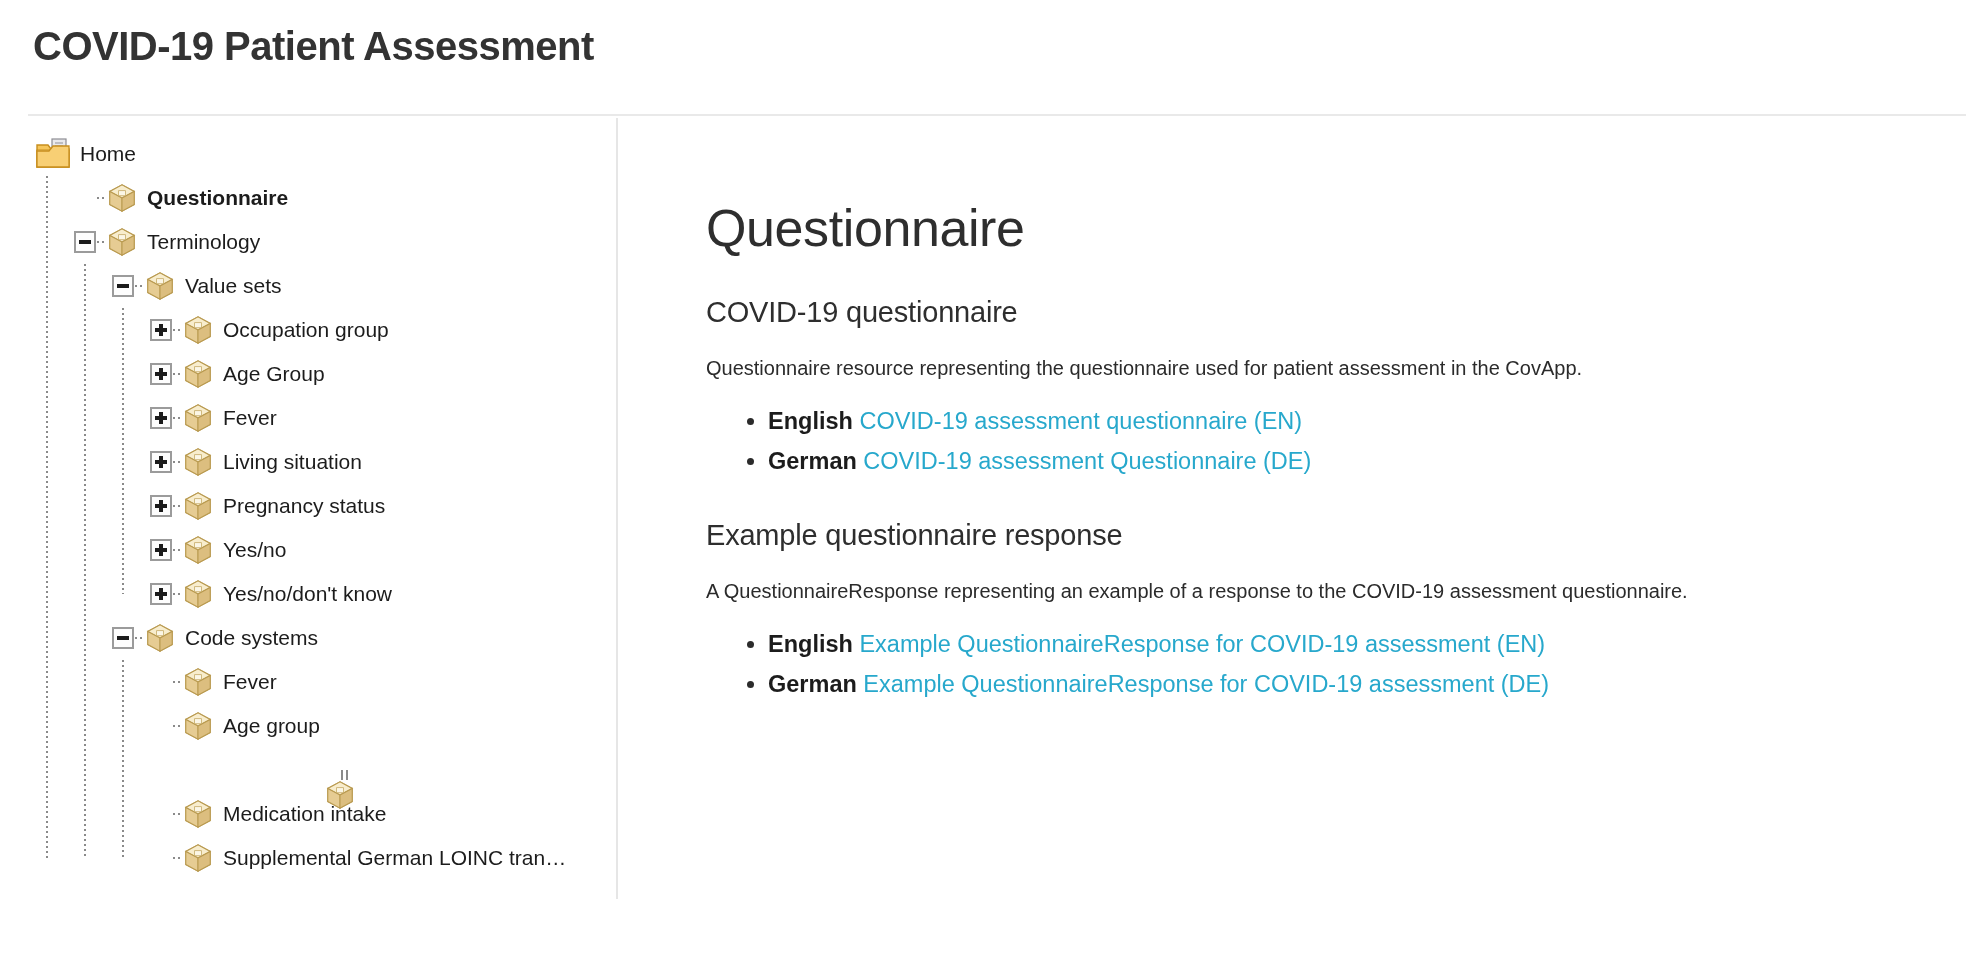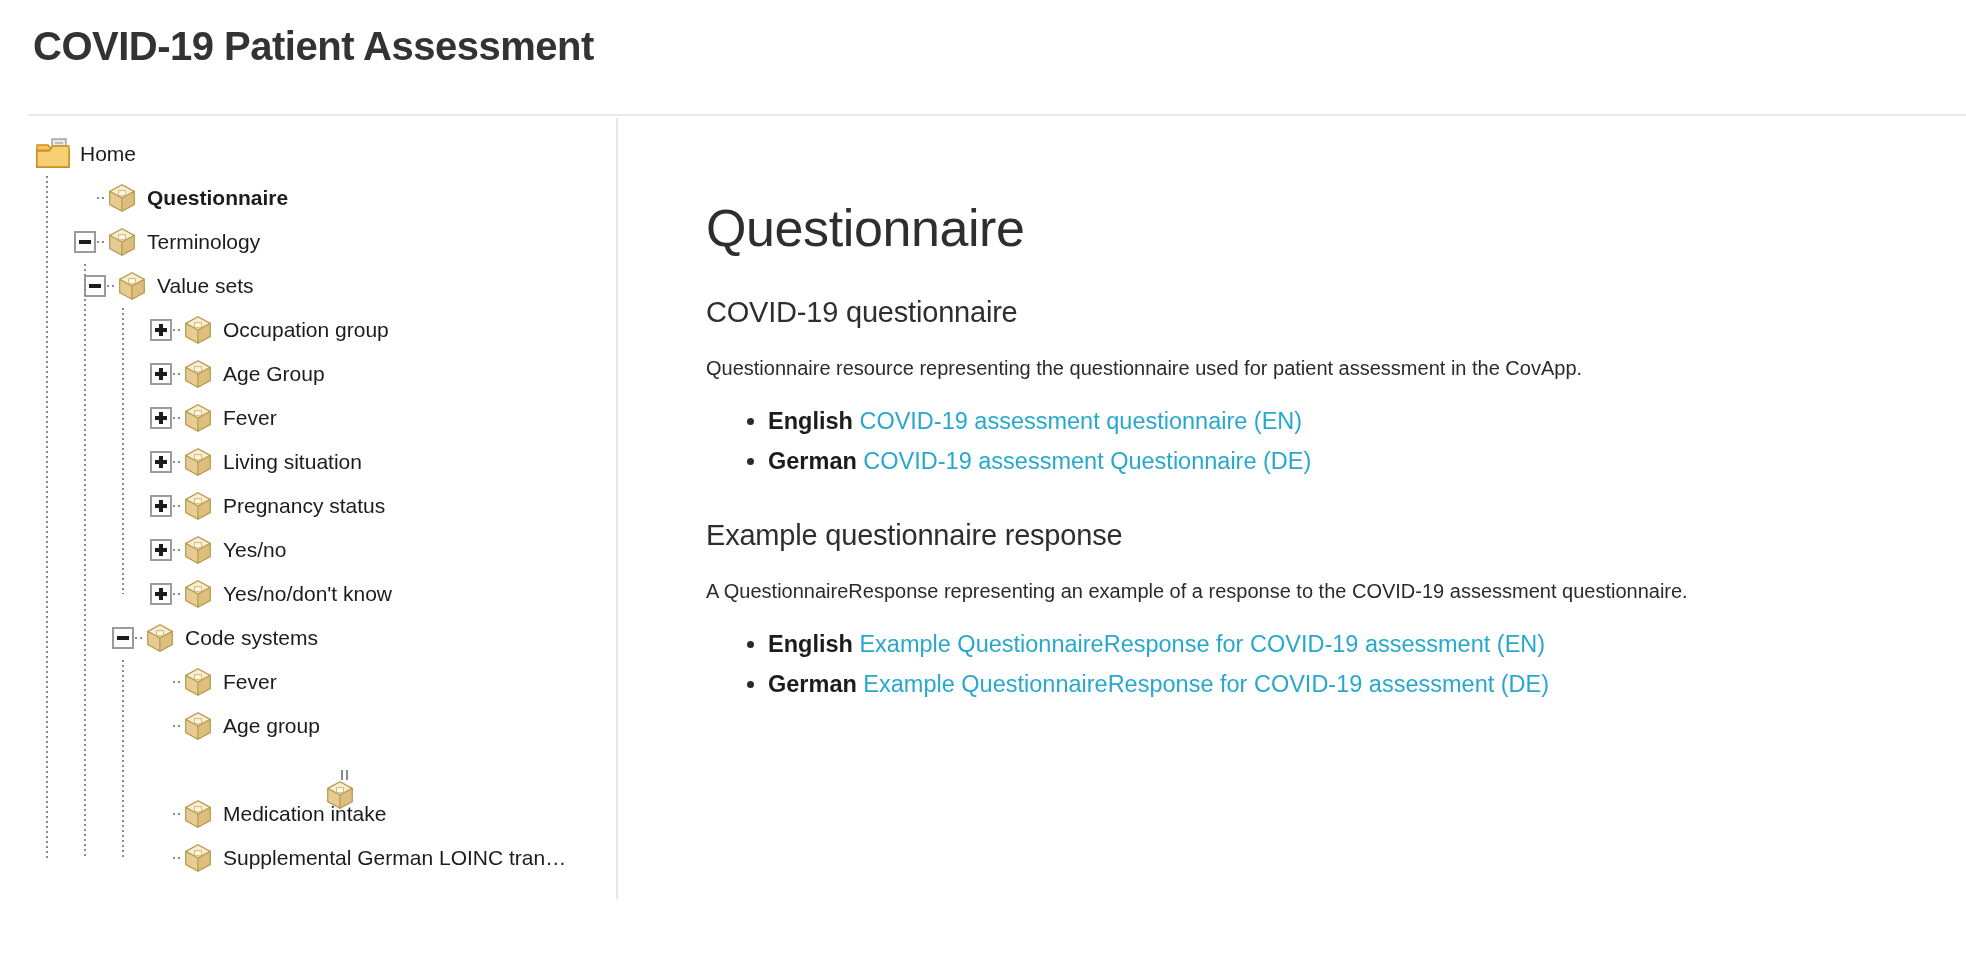--- a/index.html
+++ b/index.html
@@ -220,21 +220,21 @@
               <polygon points="16,2 29,9 29,23 16,30 3,23 3,9" fill="#efd9a4" stroke="#b99a50" stroke-width="1.3"></polygon>
               <polygon points="16,2 29,9 16,16 3,9" fill="#f8edcd" stroke="#b99a50" stroke-width="1.1"></polygon>
               <polygon points="3,9 16,16 16,30 3,23" fill="#e6cc93" stroke="#b99a50" stroke-width="1.1"></polygon>
               <polygon points="16,16 29,9 29,23 16,30" fill="#dcbe7f" stroke="#b99a50" stroke-width="1.1"></polygon>
               <rect x="12.4" y="8.2" width="7.2" height="5.4" fill="#fbf6e6" stroke="#c2a660" stroke-width="0.8"></rect>
             </svg></span>
           <span class="tree-label">Terminology</span>
         </div>
       </div>
       <div class="tree-row">
-        <div class="row-inner" style="padding-left: 84px; text-align: center;">
+        <div class="row-inner" style="padding-left: 112px; text-align: center;">
           <span class="expander"></span>
           <span class="elbow"></span>
           <span class="pkg-icon"><svg viewBox="0 0 32 32" width="30" height="30" aria-hidden="true">
               <polygon points="16,2 29,9 29,23 16,30 3,23 3,9" fill="#efd9a4" stroke="#b99a50" stroke-width="1.3"></polygon>
               <polygon points="16,2 29,9 16,16 3,9" fill="#f8edcd" stroke="#b99a50" stroke-width="1.1"></polygon>
               <polygon points="3,9 16,16 16,30 3,23" fill="#e6cc93" stroke="#b99a50" stroke-width="1.1"></polygon>
               <polygon points="16,16 29,9 29,23 16,30" fill="#dcbe7f" stroke="#b99a50" stroke-width="1.1"></polygon>
               <rect x="12.4" y="8.2" width="7.2" height="5.4" fill="#fbf6e6" stroke="#c2a660" stroke-width="0.8"></rect>
             </svg></span>
           <span class="tree-label">Value sets</span>

